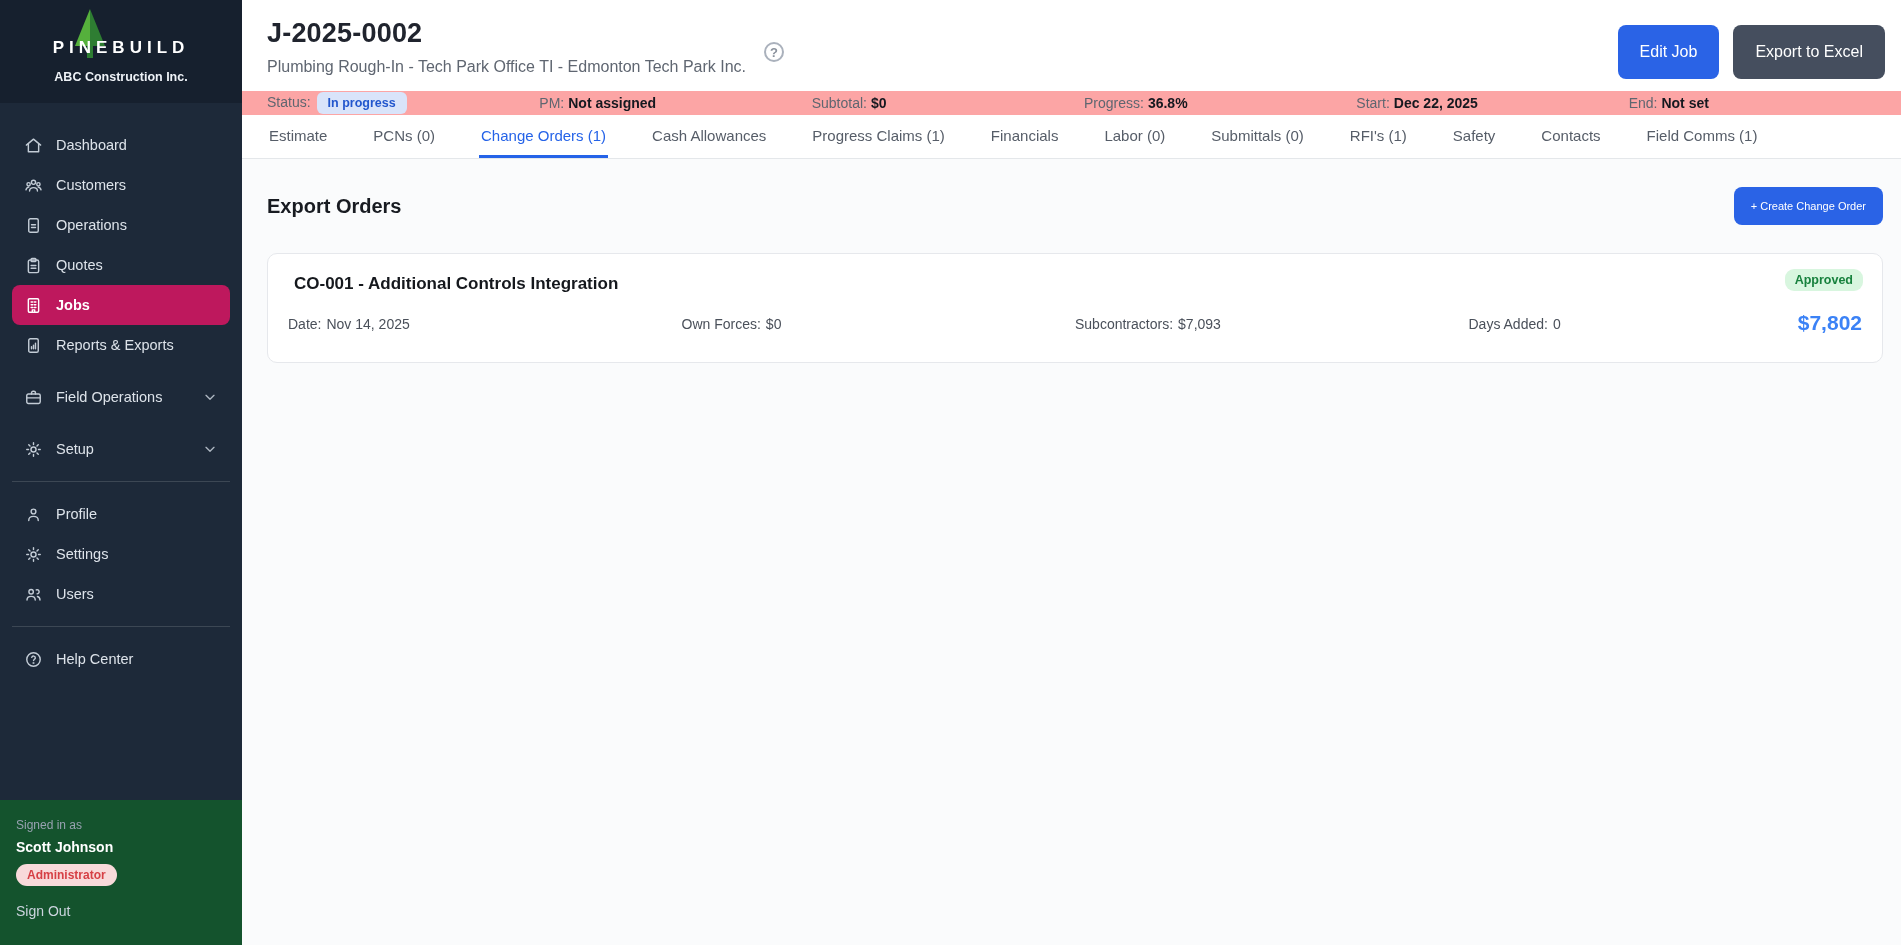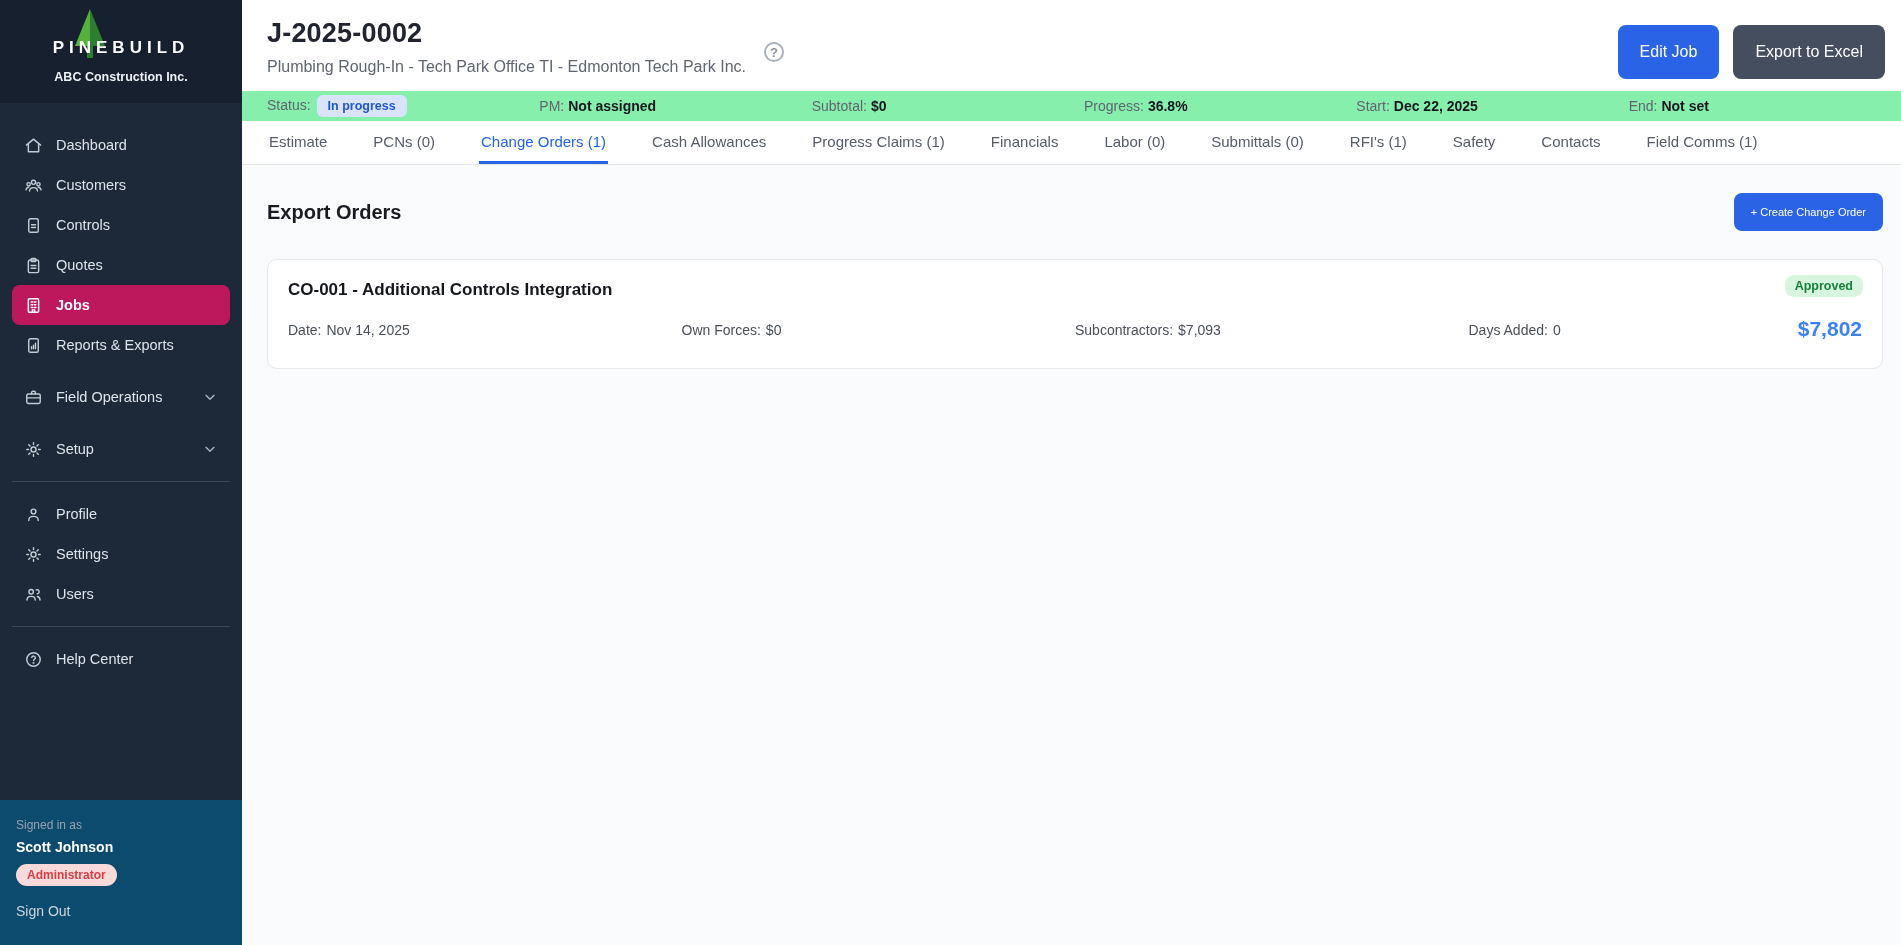--- a/index.html
+++ b/index.html
@@ -17,21 +17,21 @@
   .side-nav { flex:1; padding:22px 12px 10px; overflow:hidden; }
   .nav-item { height:40px; display:flex; align-items:center; gap:13px; padding:0 12px;
               border-radius:8px; color:#dde3ea; font-size:14.5px; cursor:pointer; }
   .nav-item .nav-icon { width:19px; height:19px; display:flex; align-items:center; justify-content:center; color:#c3ccd6; }
   .nav-item.active { background:#be185d; color:#ffffff; font-weight:bold; }
   .nav-item.active .nav-icon { color:#ffffff; }
   .nav-gap { height:12px; }
   .nav-chevron { margin-left:auto; color:#aeb7c2; display:flex; }
   .nav-divider { border:none; border-top:1px solid rgba(255,255,255,0.14); margin:12px 0; }
 
-  .side-user { background:#0c4a6e; padding:18px 16px 16px; flex-shrink:0; height:145px; }
+  .side-user { background:#14532d; padding:18px 16px 16px; flex-shrink:0; height:145px; }
   .signedin { color:#98a2b1; font-size:12px; }
   .username { color:#ffffff; font-size:14px; font-weight:bold; margin-top:7px; }
   .role-badge { display:inline-block; margin-top:9px; background:#f8dada; color:#d64045;
                 font-size:12px; font-weight:bold; padding:4px 11px; border-radius:11px; }
   .signout { margin-top:17px; color:#ccd4de; font-size:14px; cursor:pointer; }
 
   
   .main { flex:1; display:flex; flex-direction:column; min-width:0; }
 
   .page-header { background:#ffffff; padding:18px 16px 12px 25px; display:flex; justify-content:space-between; align-items:flex-start; }
@@ -40,39 +40,39 @@
   .page-subtitle { margin-top:9px; font-size:16px; color:#5f6671; }
   .help-circle { position:absolute; left:497px; top:24px; width:20px; height:20px; border:2px solid #aab1bc;
                  border-radius:50%; color:#8a919c; font-size:13px; font-weight:bold;
                  display:flex; align-items:center; justify-content:center; cursor:pointer; }
   .header-buttons { display:flex; gap:14px; padding-top:7px; }
   .btn { border:none; border-radius:8px; color:#fff; font-size:16px; font-weight:500;
          font-family:"Liberation Sans", sans-serif; height:54px; padding:6px 22px; cursor:pointer; }
   .btn-blue { background:#2a63e6; }
   .btn-dark { background:#454e5e; }
 
-  .status-bar { background:#86efac; padding:8px 0 8px 25px; display:flex; align-items:center; height:30px; }
+  .status-bar { background:#fca5a5; padding:8px 0 8px 25px; display:flex; align-items:center; height:24px; }
   .status-item { flex:1; font-size:14px; color:#5f6670; white-space:nowrap; }
   .status-item b { color:#15181f; font-weight:bold; margin-left:4px; }
   .pill-blue { display:inline-block; margin-left:6px; background:#d9e4fa; color:#2256cd;
                font-size:12.5px; font-weight:bold; padding:4px 11px; border-radius:6px; }
 
   .tabs { background:#ffffff; border-bottom:1px solid #e4e7ea; padding:0 25px; display:flex; gap:42px; height:44px; }
   .tab { display:flex; align-items:center; font-size:15px; color:#565d68; cursor:pointer;
          border-bottom:3px solid transparent; padding:0 2px; white-space:nowrap; }
   .tab.active { color:#2563e8; font-weight:500; border-bottom-color:#2563e8; }
 
   .content { flex:1; background:#fafbfc; padding:28px 18px 0 25px; }
   .section-head { display:flex; justify-content:space-between; align-items:center; }
   .section-title { font-size:20px; font-weight:bold; color:#181b21; }
   .btn-create { height:38px; font-size:11px; padding:0 17px; }
 
   .co-card { margin-top:28px; background:#ffffff; border:1px solid #e6e8ec; border-radius:10px;
              position:relative; padding:20px 20px 30px; min-height:106px; }
-  .co-title { font-size:17px; font-weight:bold; color:#15181d; }
+  .co-title { font-size:17px; font-weight:bold; color:#15181d;margin-left:6px; }
   .co-badge { position:absolute; right:19px; top:15px; background:#d8f6df; color:#17813d;
               font-size:12.5px; font-weight:bold; padding:4px 10px; border-radius:9px; }
   .co-details { margin-top:22px; display:flex; }
   .co-field { flex:1; font-size:14px; color:#4a505a; white-space:nowrap; }
   .co-field span + span { margin-left:5px; }
   .co-total { position:absolute; right:20px; top:57px; font-size:21px; font-weight:bold; color:#3b82f6; }
 </style>
 </head>
 <body>
 
@@ -109,21 +109,21 @@
       </span>
       <span>Customers</span>
     </div>
     <div class="nav-item">
       <span class="nav-icon">
         <svg width="19" height="19" viewBox="0 0 24 24" fill="none" stroke="currentColor" stroke-width="1.8" stroke-linecap="round" stroke-linejoin="round">
             <rect x="6" y="3.5" width="12" height="17" rx="2"></rect>
             <path d="M9.5 11h5M9.5 14.5h5"></path>
           </svg>
       </span>
-      <span>Controls</span>
+      <span>Operations</span>
     </div>
     <div class="nav-item">
       <span class="nav-icon">
         <svg width="19" height="19" viewBox="0 0 24 24" fill="none" stroke="currentColor" stroke-width="1.8" stroke-linecap="round" stroke-linejoin="round">
             <rect x="5.5" y="5" width="13" height="16" rx="2"></rect>
             <rect x="9" y="3" width="6" height="4" rx="1"></rect>
             <path d="M9 12h6M9 15.5h6"></path>
           </svg>
       </span>
       <span>Quotes</span>

